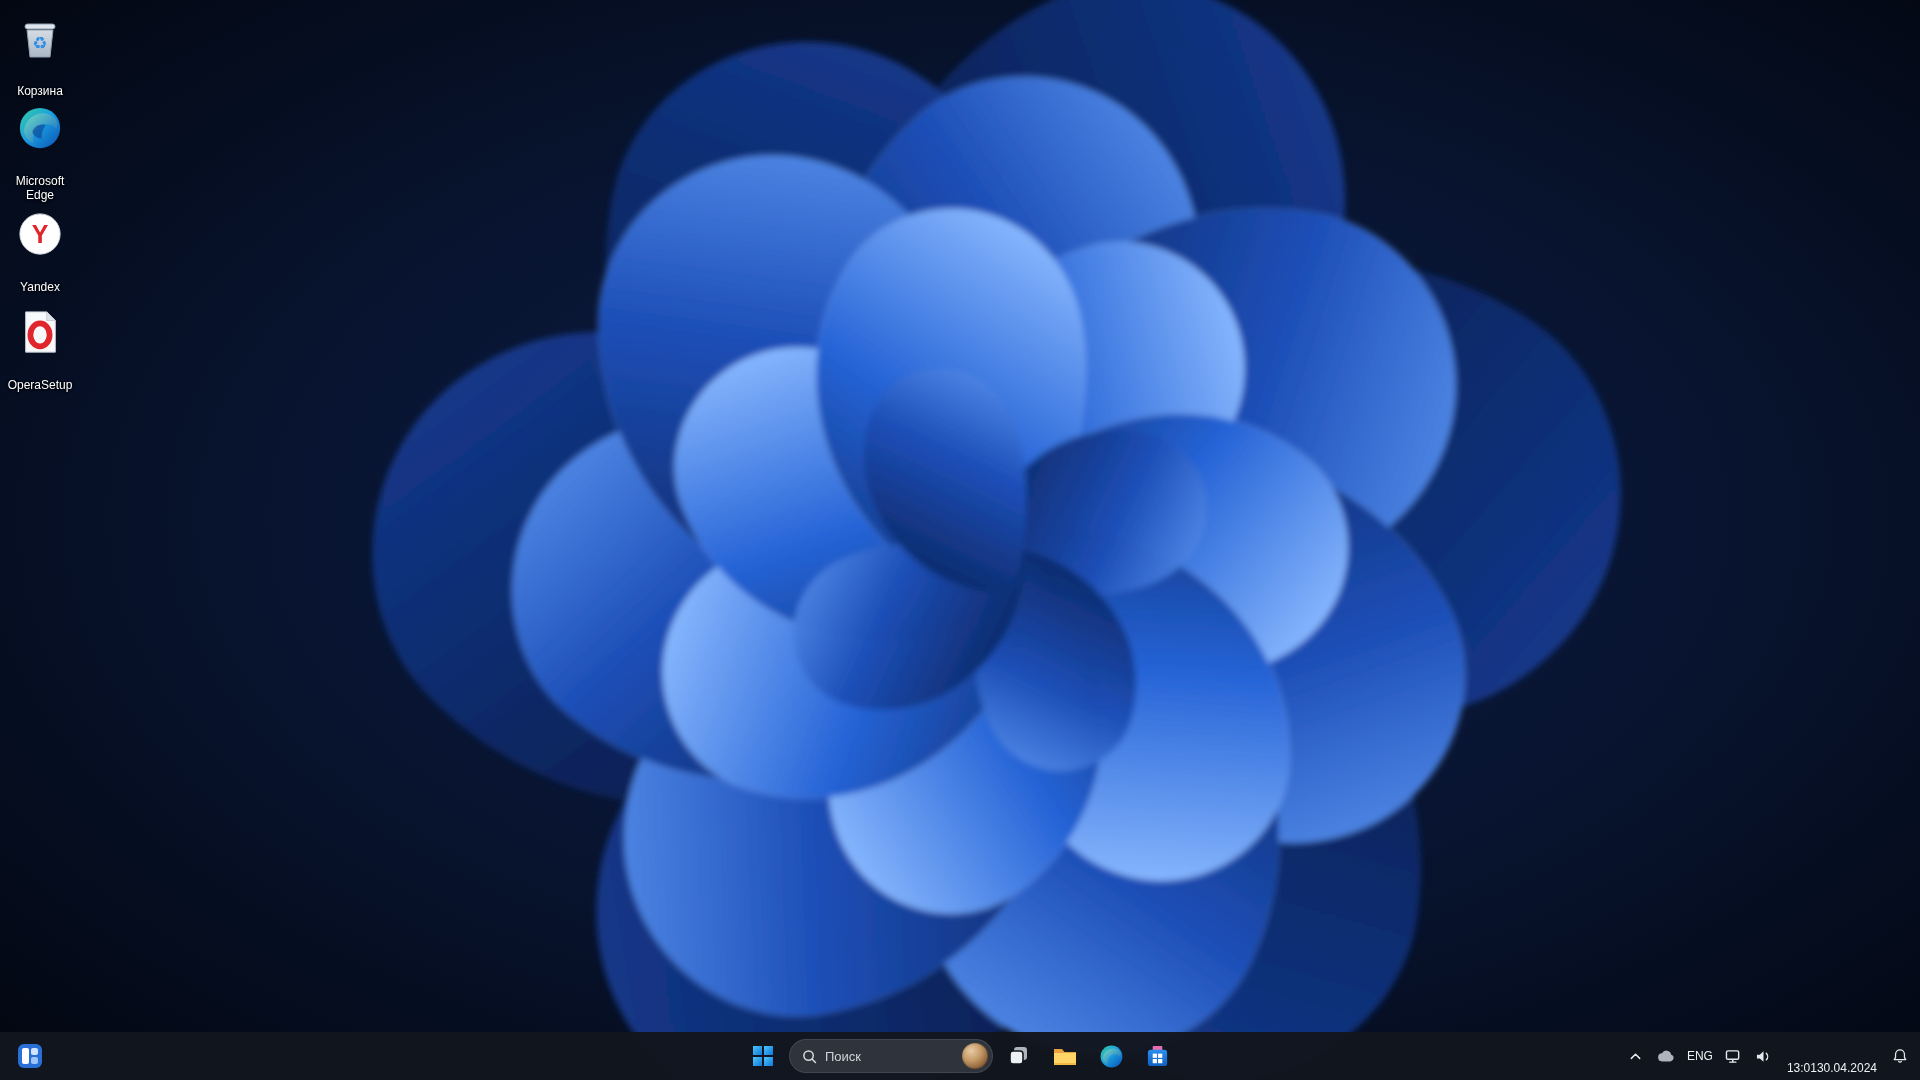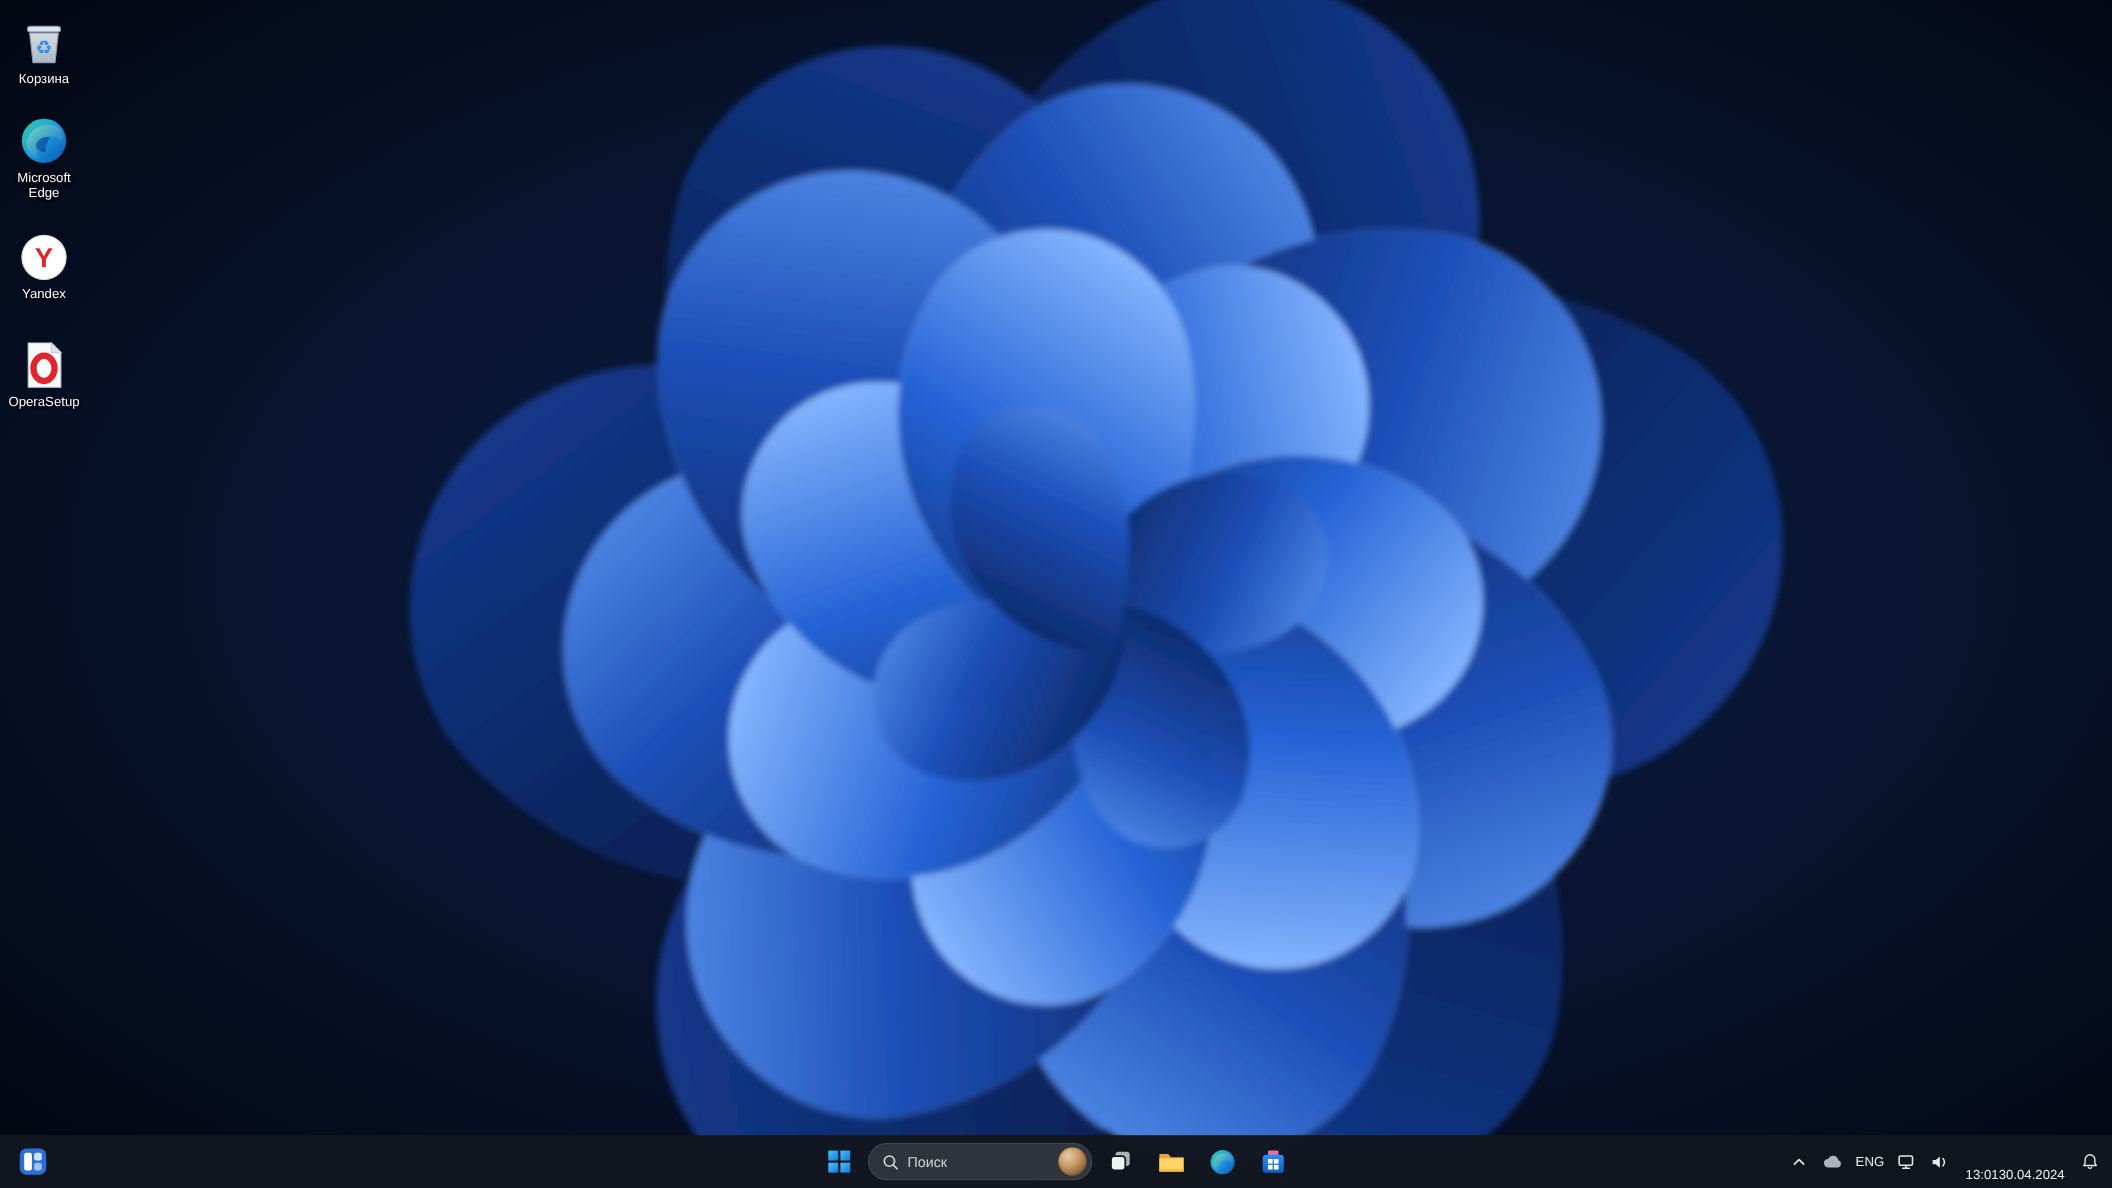--- a/index.html
+++ b/index.html
@@ -14,21 +14,21 @@
   
   .desktop-icon {
     position:absolute; left:2px; width:76px;
     display:flex; flex-direction:column; align-items:center; gap:3px;
     cursor:default;
   }
   .desktop-icon .glyph { width:48px; height:48px; display:flex; align-items:center; justify-content:center; }
   .desktop-icon .label {
     color:#ffffff; font-size:12px; line-height:1.15; text-align:center;
     text-shadow:0 1px 3px rgba(0,0,0,.95), 0 0 2px rgba(0,0,0,.85);
-    max-width:76px; word-wrap:break-word;
+    max-width:76px; word-wrap:break-word;margin-top:20px;
   }
   #icon-recycle { top:14px; }
   #icon-edge    { top:104px; }
   #icon-yandex  { top:210px; }
   #icon-opera   { top:308px; }
 
   
   .taskbar {
     position:absolute; left:0; right:0; bottom:0; height:48px;
     background:rgba(18,22,30,0.97);

